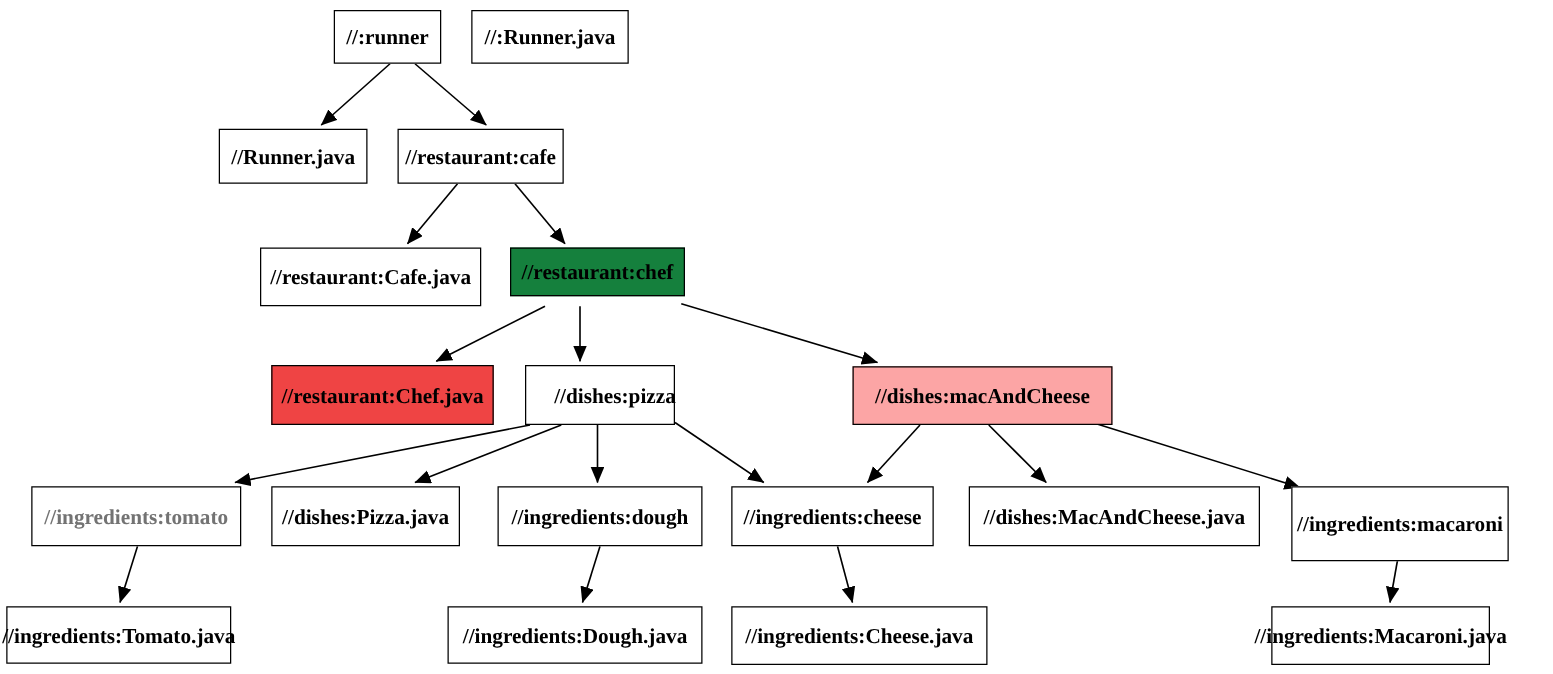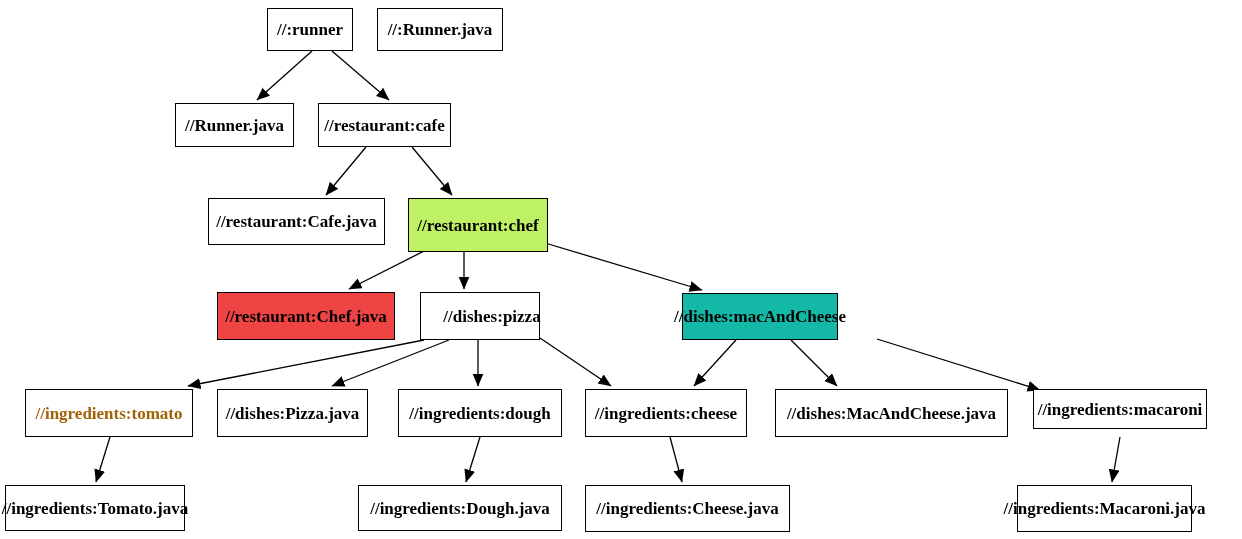--- a/index.html
+++ b/index.html
@@ -79,48 +79,48 @@
       </div>
       <div class="node" style="left: 175px; top: 103px; width: 119px; height: 44px; border-color: rgb(0, 0, 0); background: rgb(255, 255, 255);">
         <span style="color: rgb(0, 0, 0);">//Runner.java</span>
       </div>
       <div class="node" style="left: 318px; top: 103px; width: 133px; height: 44px; border-color: rgb(0, 0, 0); background: rgb(255, 255, 255);">
         <span style="color: rgb(0, 0, 0);">//restaurant:cafe</span>
       </div>
       <div class="node" style="left: 208px; top: 198px; width: 177px; height: 47px; border-color: rgb(0, 0, 0); background: rgb(255, 255, 255);">
         <span style="color: rgb(0, 0, 0);">//restaurant:Cafe.java</span>
       </div>
-      <div class="node" style="left: 408px; top: 198px; width: 140px; height: 54px; border-color: rgb(0, 0, 0); background: #bef264;">
+      <div class="node" style="left: 408px; top: 198px; width: 140px; height: 39px; border-color: rgb(0, 0, 0); background: #15803d;">
         <span style="color: rgb(0, 0, 0);">//restaurant:chef</span>
       </div>
       <div class="node" style="left: 217px; top: 292px; width: 178px; height: 48px; border-color: rgb(0, 0, 0); background: #ef4444;">
         <span style="color: rgb(0, 0, 0);">//restaurant:Chef.java</span>
       </div>
       <div class="node" style="left: 420px; top: 292px; width: 120px; height: 48px; border-color: rgb(0, 0, 0); background: rgb(255, 255, 255); padding-left: 24px;">
         <span style="color: rgb(0, 0, 0);">//dishes:pizza</span>
       </div>
-      <div class="node" style="left: 682px; top: 293px; width: 156px; height: 47px; border-color: rgb(0, 0, 0); background: #14b8a6;">
+      <div class="node" style="left: 682px; top: 293px; width: 208px; height: 47px; border-color: rgb(0, 0, 0); background: #fca5a5;">
         <span style="color: rgb(0, 0, 0);">//dishes:macAndCheese</span>
       </div>
       <div class="node" style="left: 25px; top: 389px; width: 168px; height: 48px; border-color: rgb(0, 0, 0); background: rgb(255, 255, 255);">
-        <span style="color: #a16207; text-align: center;">//ingredients:tomato</span>
+        <span style="color: #737373; text-align: center;">//ingredients:tomato</span>
       </div>
       <div class="node" style="left: 217px; top: 389px; width: 151px; height: 48px; border-color: rgb(0, 0, 0); background: rgb(255, 255, 255);">
         <span style="color: rgb(0, 0, 0);">//dishes:Pizza.java</span>
       </div>
       <div class="node" style="left: 398px; top: 389px; width: 164px; height: 48px; border-color: rgb(0, 0, 0); background: rgb(255, 255, 255);">
         <span style="color: rgb(0, 0, 0);">//ingredients:dough</span>
       </div>
       <div class="node" style="left: 585px; top: 389px; width: 162px; height: 48px; border-color: rgb(0, 0, 0); background: rgb(255, 255, 255);">
         <span style="color: rgb(0, 0, 0);">//ingredients:cheese</span>
       </div>
       <div class="node" style="left: 775px; top: 389px; width: 233px; height: 48px; border-color: rgb(0, 0, 0); background: rgb(255, 255, 255);">
         <span style="color: rgb(0, 0, 0);">//dishes:MacAndCheese.java</span>
       </div>
-      <div class="node" style="left: 1033px; top: 389px; width: 174px; height: 40px; border-color: rgb(0, 0, 0); background: rgb(255, 255, 255); align-items: center;">
+      <div class="node" style="left: 1033px; top: 389px; width: 174px; height: 60px; border-color: rgb(0, 0, 0); background: rgb(255, 255, 255); align-items: center;">
         <span style="color: rgb(0, 0, 0);">//ingredients:macaroni</span>
       </div>
       <div class="node" style="left: 5px; top: 485px; width: 180px; height: 46px; border-color: rgb(0, 0, 0); background: rgb(255, 255, 255);">
         <span style="color: rgb(0, 0, 0);">//ingredients:Tomato.java</span>
       </div>
       <div class="node" style="left: 358px; top: 485px; width: 204px; height: 46px; border-color: rgb(0, 0, 0); background: rgb(255, 255, 255);">
         <span style="color: rgb(0, 0, 0);">//ingredients:Dough.java</span>
       </div>
       <div class="node" style="left: 585px; top: 485px; width: 205px; height: 47px; border-color: rgb(0, 0, 0); background: rgb(255, 255, 255);">
         <span style="color: rgb(0, 0, 0);">//ingredients:Cheese.java</span>

